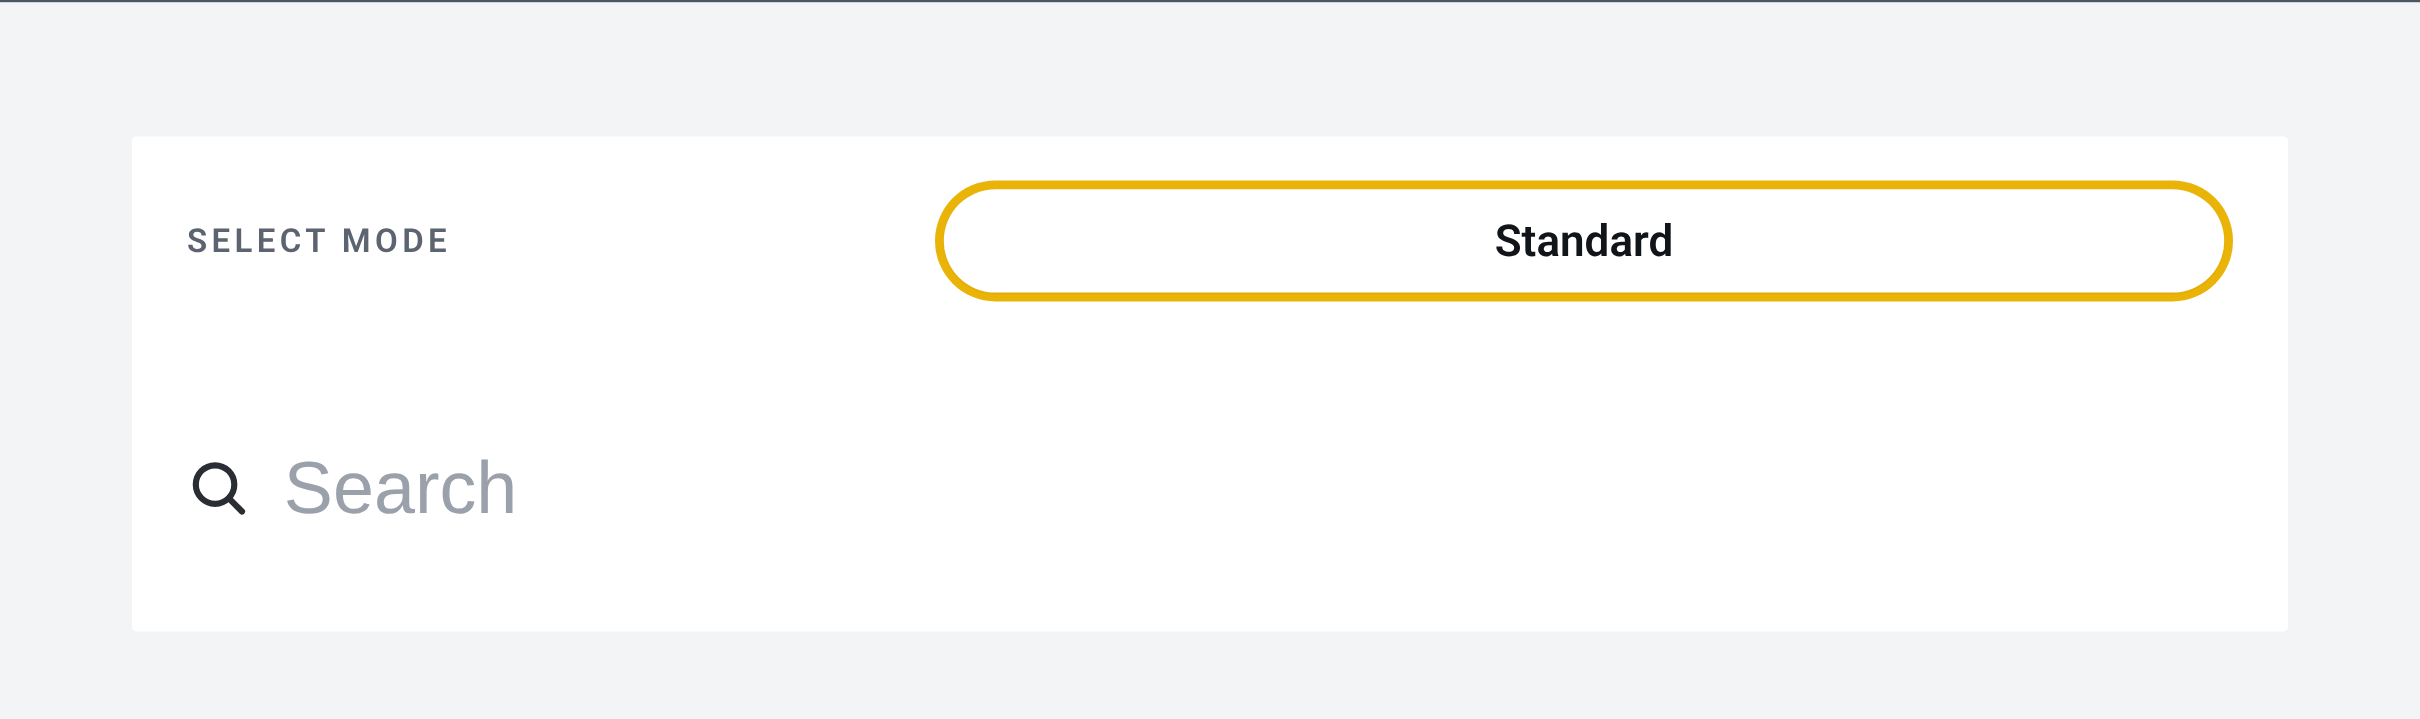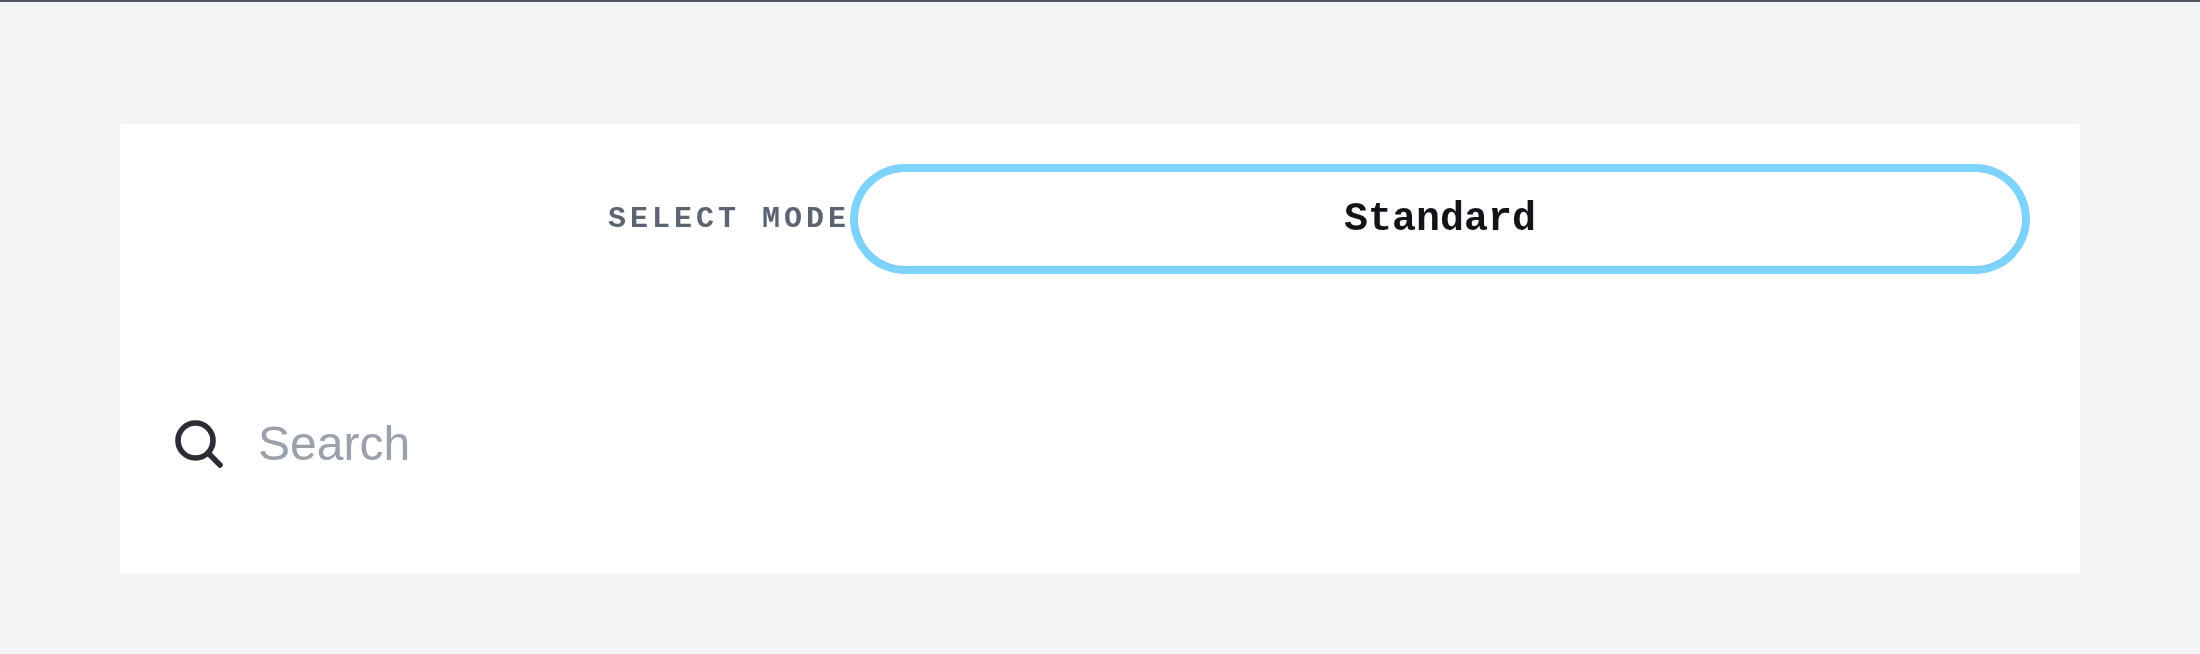--- a/index.html
+++ b/index.html
@@ -16,35 +16,34 @@
     top: 122px;
     width: 1960px;
     height: 450px;
     background: #ffffff;
     border-radius: 4px;
     padding: 45px 50px 50px 50px;
   }
   .top-row {
     display: flex;
     align-items: center;
-    justify-content: flex-end;
+    justify-content: space-between;
     height: 100px;
-    font-family: Liberation Mono, monospace;
   }
   .mode-label {
     font-size: 30px;
     font-weight: 600;
     letter-spacing: 4px;
     color: #5b6470;
     text-transform: uppercase;
   }
   .segmented {
     display: flex;
     align-items: center;
-    background: #7dd3fc;
+    background: #eab308;
     border-radius: 56px;
     padding: 8px;
     width: 1180px;
     height: 110px;
   }
   .segment {
     flex: 1;
     height: 94px;
     border-radius: 48px;
     display: flex;
@@ -78,21 +77,21 @@
     height: 58px;
   }
   .search-icon-wrap svg {
     width: 56px;
     height: 56px;
   }
   .search-input {
     flex: 1;
     border: none;
     outline: none;
-    font-size: 48px;
+    font-size: 67px;
     font-weight: 400;
     color: #111418;
     background: transparent;
     caret-color: #111418;
     height: 80px;
     line-height: 80px;
   }
   .search-input::placeholder {
     color: #9aa1aa;
   }

